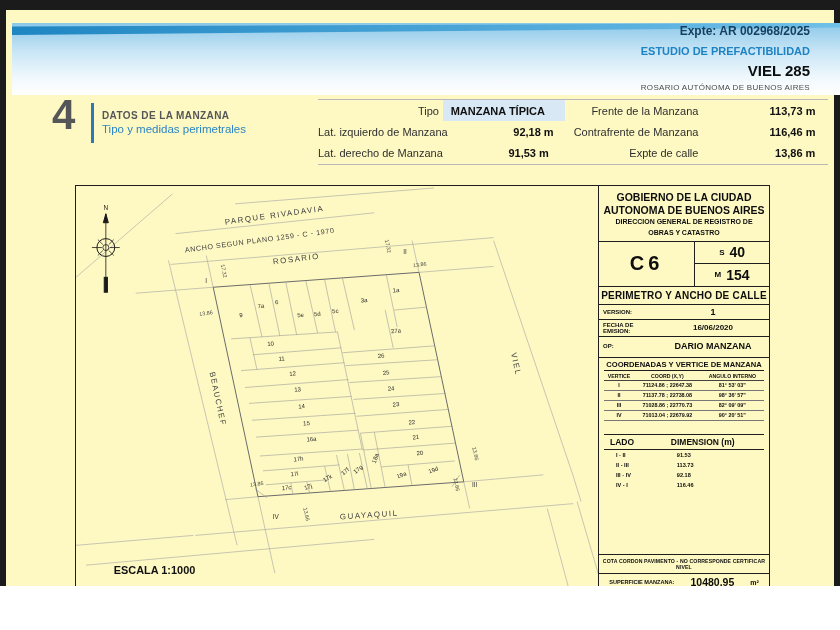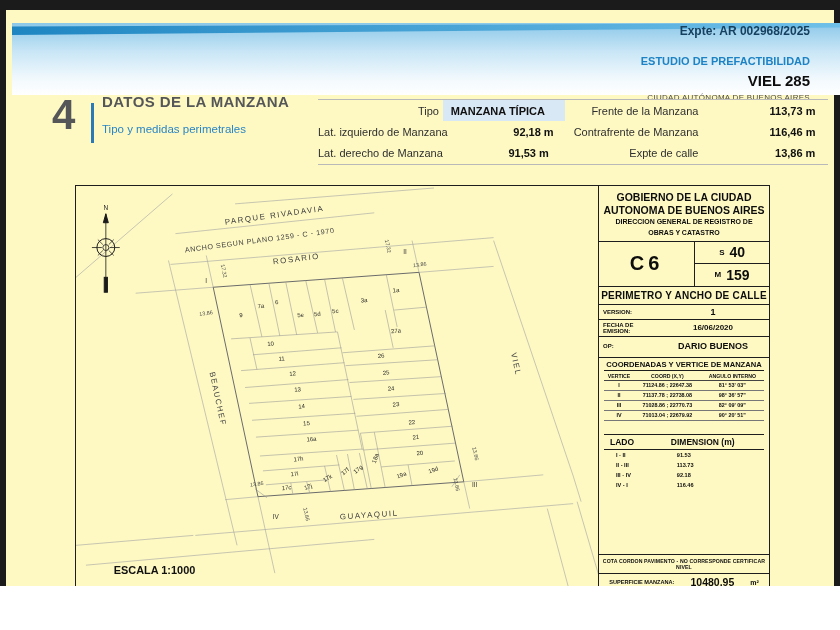--- a/index.html
+++ b/index.html
@@ -13,28 +13,28 @@
   .edge.right{left:834px;}
 
   
   .band{position:absolute;left:12px;top:23px;width:828px;height:72px;
         background:linear-gradient(180deg,#8cc8e9 0%,#c9e6f6 40%,#f2f9fd 78%,#ffffff 100%);}
   .band .swoosh{position:absolute;left:0;top:0;width:100%;height:12px;
         background:linear-gradient(90deg,#1f86c2,#6fc0e8);
         clip-path:polygon(0 30%,100% 0,100% 38%,0 100%);}
   .hstack{position:absolute;top:24px;right:30px;text-align:right;line-height:1.25;}
   .h-expte{font-size:12px;font-weight:bold;color:#16405f;}
-  .h-estudio{font-size:11px;font-weight:bold;color:#1d83c4;margin-top:16px;}
+  .h-estudio{font-size:11px;font-weight:bold;color:#1d83c4;margin-top:6px;}
   .h-addr{font-size:15px;font-weight:bold;color:#0c0c0c;margin-top:3px;}
   .h-city{font-size:8px;color:#4a4a4a;margin-top:2px;letter-spacing:.3px;}
 
   
   .secnum{position:absolute;left:52px;top:94px;font-size:42px;font-weight:bold;color:#555658;line-height:1;}
   .secrule{position:absolute;left:91px;top:103px;width:3px;height:40px;background:#2a7ab8;}
-  .sectitle{position:absolute;left:102px;top:93px;font-size:15px;font-weight:bold;color:#555658;letter-spacing:.4px;}
+  .sectitle{position:absolute;left:102px;top:110px;font-size:10px;font-weight:bold;color:#555658;letter-spacing:.4px;}
   .secsub{position:absolute;left:102px;top:123px;font-size:11.5px;color:#2a85c4;}
 
   
   .summary{position:absolute;left:318px;top:99px;width:510px;height:64px;
            border-top:1px solid #b9b9b9;border-bottom:1px solid #b9b9b9;
            display:grid;grid-template-rows:1fr 1fr 1fr;}
   .srow{display:grid;grid-template-columns:1fr 122px 1.1fr 133px;align-items:center;}
   .scell{font-size:11px;color:#2f2f2f;text-align:right;padding-right:4px;white-space:nowrap;}
   .sval{font-size:11px;font-weight:bold;color:#101010;text-align:right;padding-right:20px;white-space:nowrap;}
   .hl{background:#d9e8f5;align-self:stretch;display:flex;align-items:center;justify-content:flex-end;}
@@ -100,21 +100,21 @@
   <div class="edge left"></div>
   <div class="edge right"></div>
 
   <div class="band">
     <div class="swoosh"></div>
   </div>
   <div class="hstack">
     <div class="h-expte">Expte: AR 002968/2025</div>
     <div class="h-estudio">ESTUDIO DE PREFACTIBILIDAD</div>
     <div class="h-addr">VIEL 285</div>
-    <div class="h-city">CIUDAD AUTÓNOMA DE BUENOS AIRES</div>
+    <div class="h-city">ROSARIO AUTÓNOMA DE BUENOS AIRES</div>
   </div>
 
   <div class="secnum">4</div>
   <div class="secrule"></div>
   <div class="sectitle">DATOS DE LA MANZANA</div>
   <div class="secsub">Tipo y medidas perimetrales</div>
 
   <div class="summary">
     <div class="srow">
       <div class="scell">Tipo</div>
@@ -291,36 +291,36 @@
           <span>C</span>
           <span>6</span>
         </div>
         <div class="p-sm">
           <div class="p-s">
             <span class="smletter">S</span>
             <span class="smnum">40</span>
           </div>
           <div class="p-m">
             <span class="smletter">M</span>
-            <span class="smnum">159</span>
+            <span class="smnum">154</span>
           </div>
         </div>
       </div>
       <div class="pbox p-doctitle">PERIMETRO Y ANCHO DE CALLE</div>
       <div class="pbox p-kv">
         <span class="kv-label">VERSION:</span>
         <span class="kv-val">1</span>
       </div>
       <div class="pbox p-kv">
         <span class="kv-label">FECHA DE EMISION:</span>
         <span class="kv-val small">16/06/2020</span>
       </div>
       <div class="pbox p-kv p-op">
         <span class="kv-label">OP:</span>
-        <span class="kv-val">DARIO BUENOS</span>
+        <span class="kv-val">DARIO MANZANA</span>
       </div>
       <div class="coords">
         <div class="coords-title">COORDENADAS Y VERTICE DE MANZANA</div>
         <table class="ctable">
           <thead>
             <tr>
               <th>VERTICE</th>
               <th>COORD (X,Y)</th>
               <th>ANGULO INTERNO</th>
             </tr>

